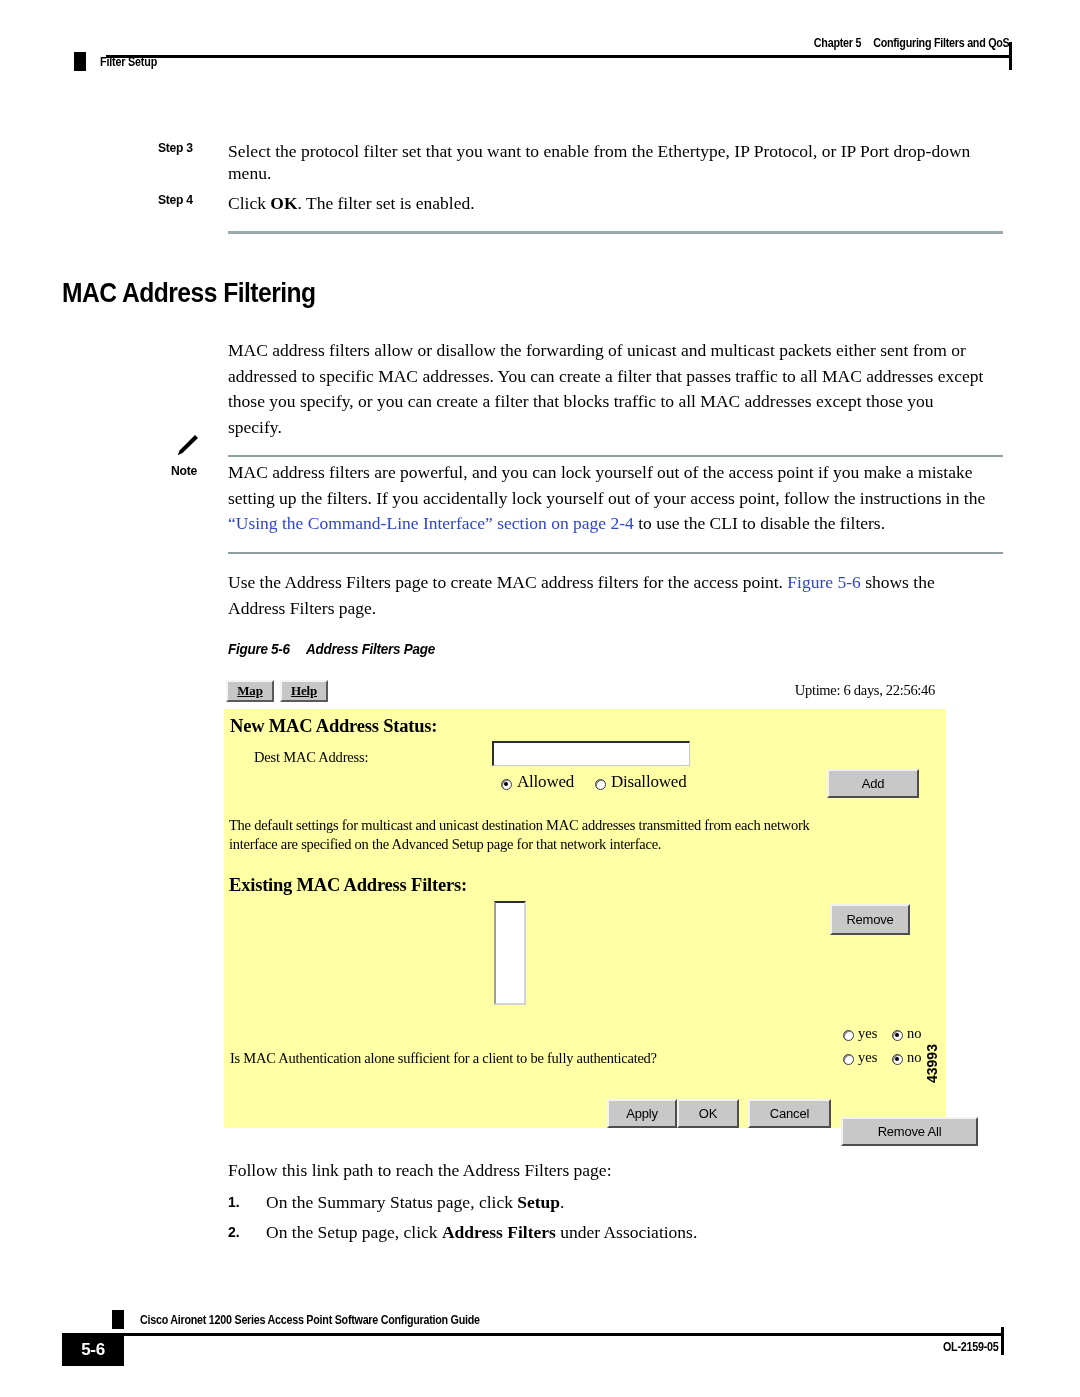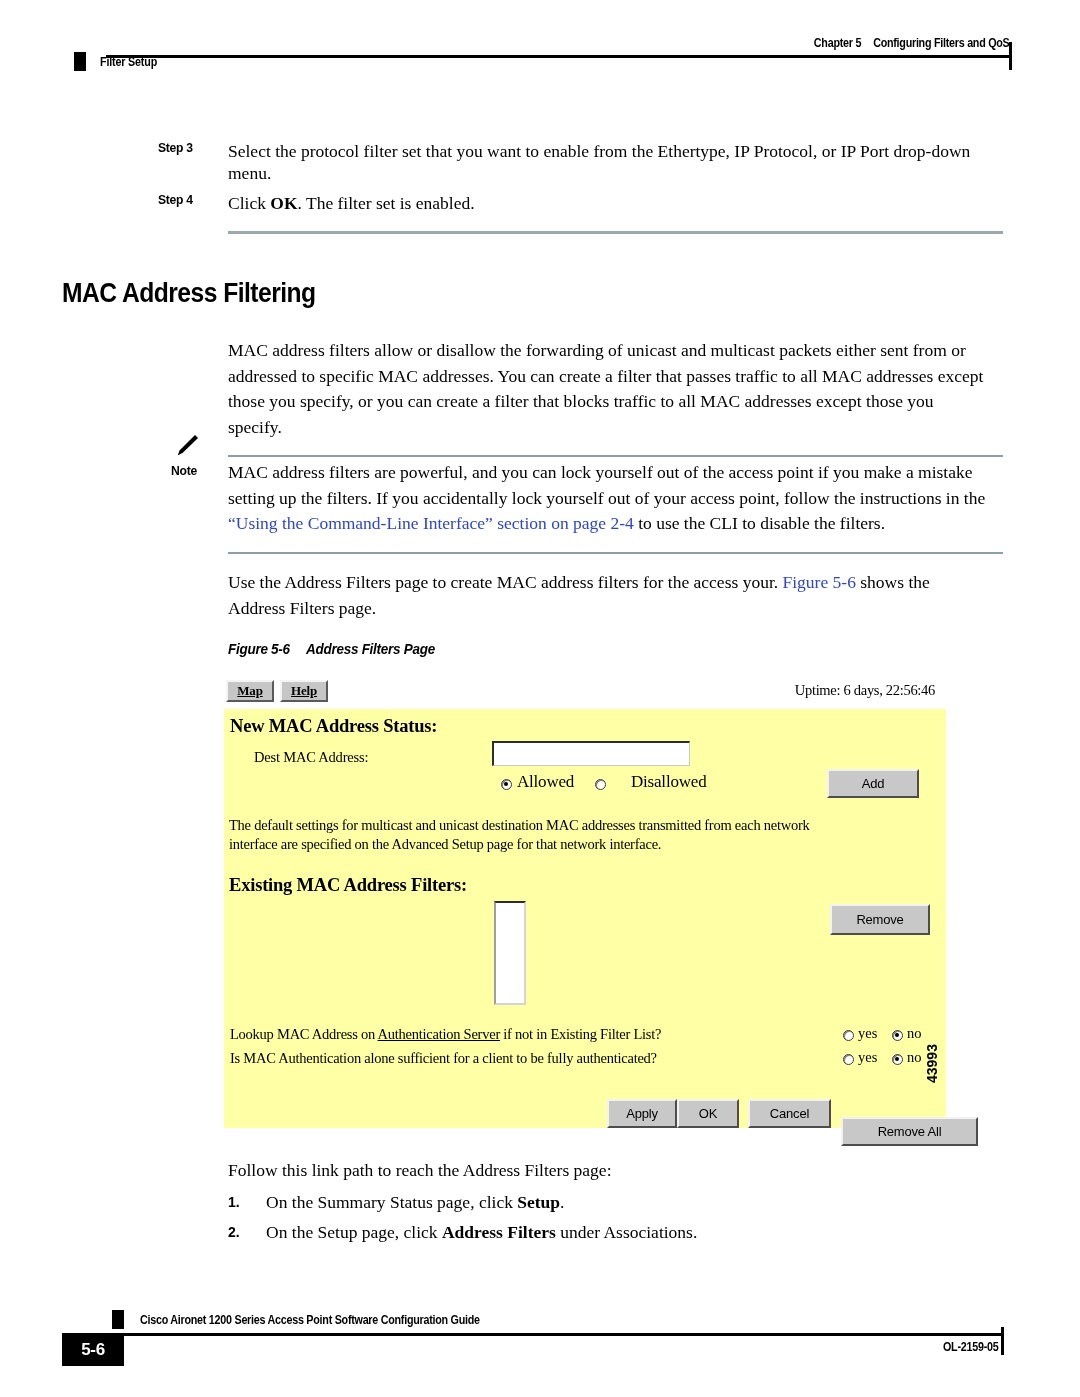--- a/index.html
+++ b/index.html
@@ -378,21 +378,21 @@
     <svg class="note-icon" viewBox="0 0 26 26">
       <path d="M3 23 L7.5 21 L23 6 L20 3 L4.5 18.5 Z" fill="#000"></path>
       <path d="M3 23 L5.2 22.1 L4 20.9 Z" fill="#000"></path>
     </svg>
     <div class="note-rule-top"></div>
     <div class="note-label">Note</div>
     <div class="note-text"><span>MAC address filters are powerful, and you can lock yourself out of the access point if you make a mistake setting up the filters. If you accidentally lock yourself out of your access point, follow the instructions in the </span><a class="xref" href="#">“Using the Command-Line Interface” section on page 2-4</a><span> to use the CLI to disable the filters.</span></div>
     <div class="note-rule-bot"></div>
   </div>
 
-  <div class="para" style="top:570px;"><span>Use the Address Filters page to create MAC address filters for the access your. </span><a class="xref" href="#">Figure 5-6</a><span> shows the Address Filters page.</span></div>
+  <div class="para" style="top:570px;"><span>Use the Address Filters page to create MAC address filters for the access point. </span><a class="xref" href="#">Figure 5-6</a><span> shows the Address Filters page.</span></div>
 
   <div class="figcaption">
     <span class="num">Figure 5-6</span><span>Address Filters Page</span>
   </div>
 
   <div class="figure">
 
     <div class="fig-topbar">
       <div class="win-btn" id="btn-map">Map</div>
       <div class="win-btn" id="btn-help">Help</div>
@@ -404,34 +404,33 @@
       <div class="fig-h" style="left:6px; top:7px;">New MAC Address Status:</div>
 
       <div class="fig-lbl" style="left:30px; top:40px;">Dest MAC Address:</div>
 
       <div class="textinput" style="left:268px; top:32px; width:198px; height:25px;"></div>
 
       <div class="radio checked" style="left:277px; top:70px;"></div>
       <div class="fig-lbl" style="left:293px; top:63px; font-size:17px;">Allowed</div>
 
       <div class="radio" style="left:371px; top:70px;"></div>
-      <div class="fig-lbl" style="left:387px; top:63px; font-size:17px;margin-left:20px;">Disallowed</div>
+      <div class="fig-lbl" style="left:387px; top:63px; font-size:17px;">Disallowed</div>
 
       <div class="btn3d" style="left:603px; top:60px; width:92px; height:29px;">Add</div>
 
       <div class="fig-para" style="left:5px; top:107px;">The default settings for multicast and unicast destination MAC addresses transmitted from each network</div>
       <div class="fig-para" style="left:5px; top:126px;">interface are specified on the Advanced Setup page for that network interface.</div>
 
       <div class="fig-h" style="left:5px; top:166px;">Existing MAC Address Filters:</div>
 
       <div class="listbox" style="left:270px; top:192px; width:32px; height:104px;"></div>
 
-      <div class="btn3d" style="left:606px; top:195px; width:100px; height:31px;">Remove</div>
-
-      <div class="qrow" style="left:6px; top:317px;"><span>Lookup MAC Address on </span><u>Authentication Server</u><span> if not in Existing Filter List?</span></div>
+      <div class="btn3d" style="left:606px; top:195px; width:80px; height:31px;">Remove</div>
+
       <div class="radio" style="left:619px; top:321px;"></div>
       <div class="yn-lbl" style="left:634px; top:316px;">yes</div>
       <div class="radio checked" style="left:668px; top:321px;"></div>
       <div class="yn-lbl" style="left:683px; top:316px;">no</div>
 
       <div class="qrow" style="left:6px; top:341px;">Is MAC Authentication alone sufficient for a client to be fully authenticated?</div>
       <div class="radio" style="left:619px; top:345px;"></div>
       <div class="yn-lbl" style="left:634px; top:340px;">yes</div>
       <div class="radio checked" style="left:668px; top:345px;"></div>
       <div class="yn-lbl" style="left:683px; top:340px;">no</div>

